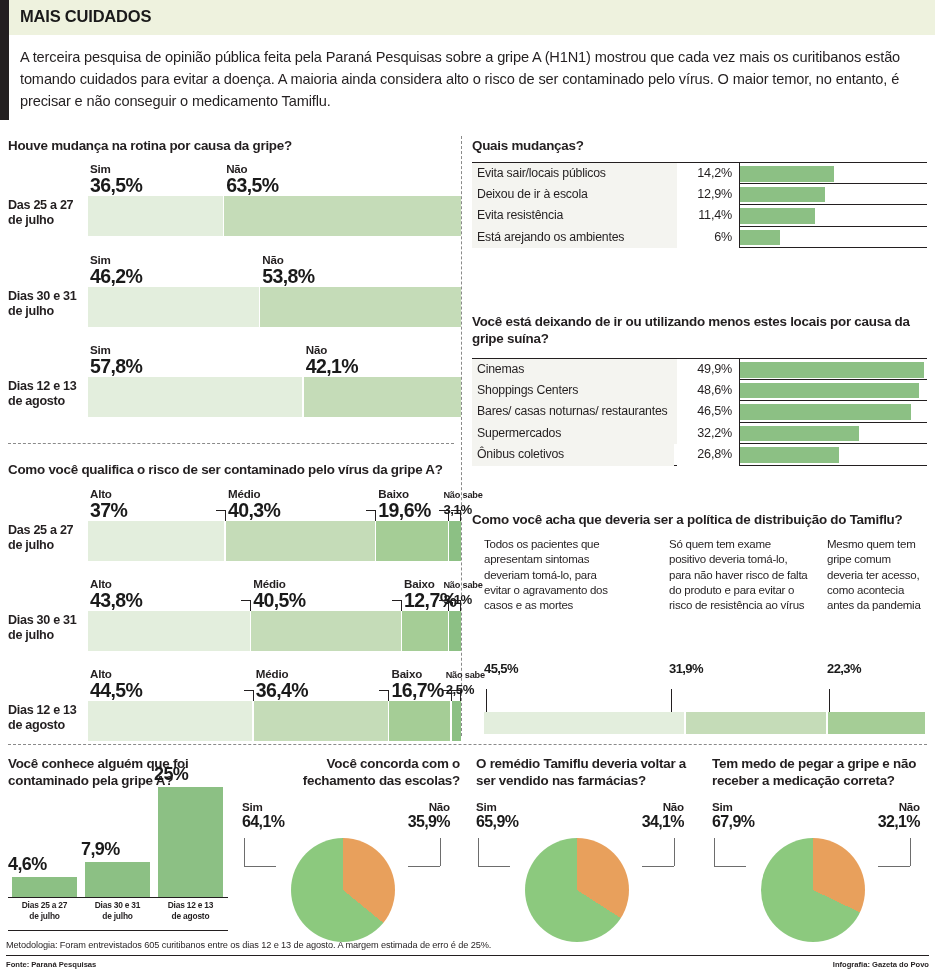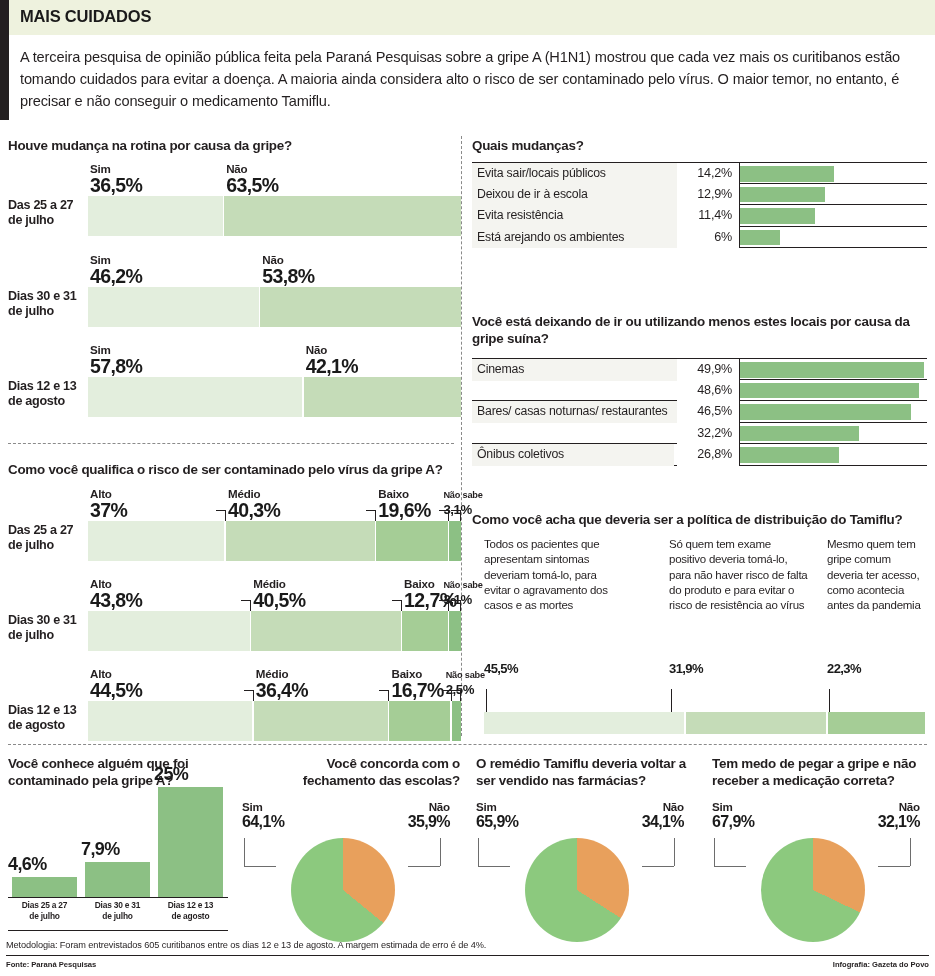--- a/index.html
+++ b/index.html
@@ -302,33 +302,35 @@
       <div class="sect-title" style="left:472px; top:314px; width:455px;">Você está deixando de ir ou utilizando menos estes locais por causa da gripe suína?</div>
       <div class="tbl" style="left:472px; top:358px; width:455px;">
         <div class="tbl-row">
           <div class="tbl-lab" style="width:205px;">Cinemas</div>
           <div class="tbl-val" style="left:205px; width:62px;">49,9%</div>
           <div class="tbl-barcell" style="left:267px; width:188px;">
             <div class="tbl-bar" style="width:184px; background:#8cc084;"></div>
           </div>
         </div>
         <div class="tbl-row">
+          <div class="tbl-lab" style="width:205px;">Shoppings Centers</div>
           <div class="tbl-val" style="left:205px; width:62px;">48,6%</div>
           <div class="tbl-barcell" style="left:267px; width:188px;">
             <div class="tbl-bar" style="width:179.2064128256513px; background:#8cc084;"></div>
           </div>
         </div>
         <div class="tbl-row">
           <div class="tbl-lab" style="width:231px;">Bares/ casas noturnas/ restaurantes</div>
           <div class="tbl-val" style="left:205px; width:62px;">46,5%</div>
           <div class="tbl-barcell" style="left:267px; width:188px;">
             <div class="tbl-bar" style="width:171.4629258517034px; background:#8cc084;"></div>
           </div>
         </div>
         <div class="tbl-row">
+          <div class="tbl-lab" style="width:205px;">Supermercados</div>
           <div class="tbl-val" style="left:205px; width:62px;">32,2%</div>
           <div class="tbl-barcell" style="left:267px; width:188px;">
             <div class="tbl-bar" style="width:118.73346693386775px; background:#8cc084;"></div>
           </div>
         </div>
         <div class="tbl-row">
           <div class="tbl-lab" style="width:202px;">Ônibus coletivos</div>
           <div class="tbl-val" style="left:205px; width:62px;">26,8%</div>
           <div class="tbl-barcell" style="left:267px; width:188px;">
             <div class="tbl-bar" style="width:98.82164328657315px; background:#8cc084;"></div>
@@ -394,17 +396,17 @@
       <div class="pie-lab" style="left:712px; top:800px;">Sim</div>
       <div class="pie-val" style="left:712px; top:813px;">67,9%</div>
       <div class="pie-lab" style="left:860px; top:800px; width:60px; text-align:right;">Não</div>
       <div class="pie-val" style="left:846px; top:813px; width:74px; text-align:right;">32,1%</div>
       <div class="pie-leadv" style="left:714px; top:838px; height:28px;"></div>
       <div class="pie-leadh" style="left:714px; top:866px; width:32px;"></div>
       <div class="pie-leadv" style="left:910px; top:838px; height:28px;"></div>
       <div class="pie-leadh" style="left:878px; top:866px; width:32px;"></div>
     </div>
 
-  <div class="foot-meth">Metodologia: Foram entrevistados 605 curitibanos entre os dias 12 e 13 de agosto. A margem estimada de erro é de 4%.</div>
+  <div class="foot-meth">Metodologia: Foram entrevistados 605 curitibanos entre os dias 12 e 13 de agosto. A margem estimada de erro é de 25%.</div>
   <div class="foot-rule"></div>
   <div class="foot-src">Fonte: Paraná Pesquisas</div>
   <div class="foot-credit">Infografia: Gazeta do Povo</div>
 </div>
 
 </body></html>

